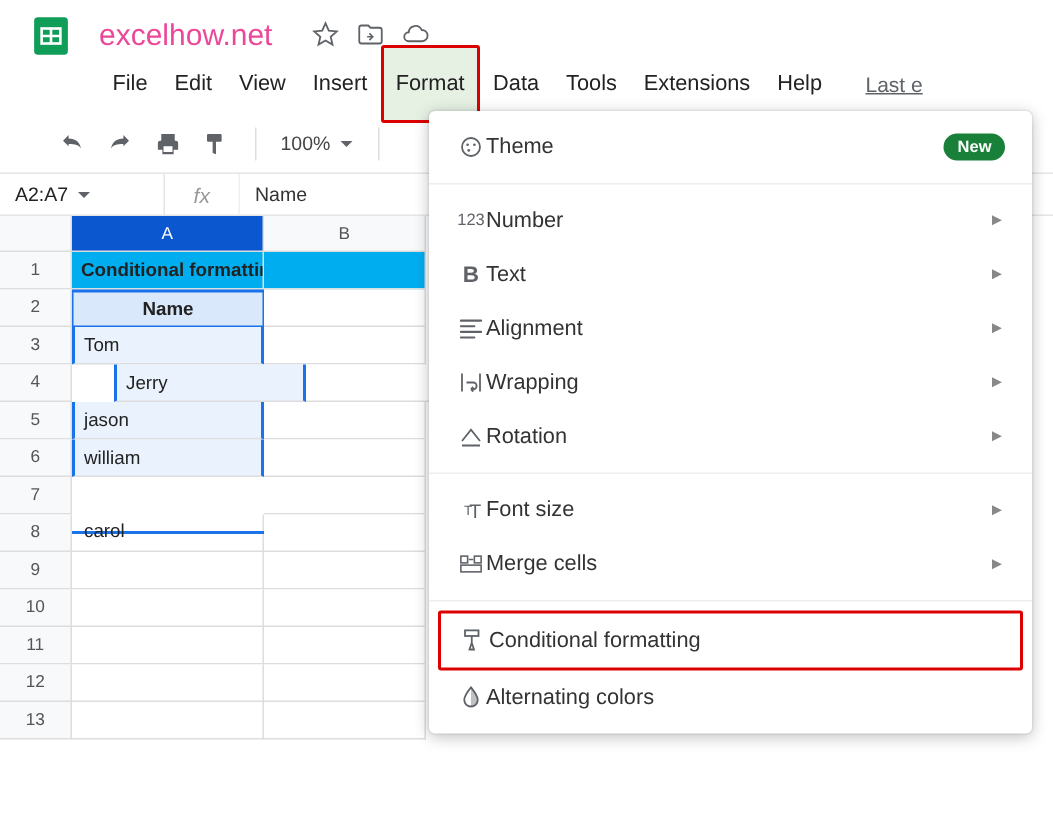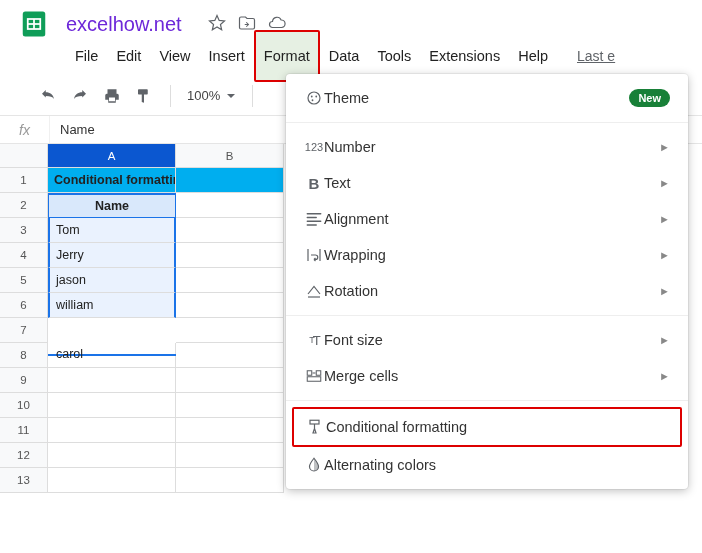--- a/index.html
+++ b/index.html
@@ -1,21 +1,21 @@
 <!DOCTYPE html>
 <html><head>
 <meta charset="utf-8">
 <style>
   * { box-sizing: border-box; margin: 0; padding: 0; }
   body { font-family: Arial, "Helvetica Neue", sans-serif; font-size: 13px; color: #222; background: #fff; width: 702px; height: 553px; overflow: hidden; position: relative; }
 
   
   .titlebar { display: flex; align-items: center; padding: 8px 10px 0 18px; height: 40px; }
   .logo { width: 32px; height: 40px; margin-right: 16px; display:flex; align-items:center; justify-content:center;}
-  .doc-title { font-size: 20px; color: #6d28d9; margin-right: 26px; }
+  .doc-title { font-size: 20px; color: #ec4899; margin-right: 26px; }
   .title-icons { display: flex; gap: 12px; color:#5f6368; }
   .title-icons svg { width:18px; height:18px; fill:#5f6368; }
 
   
   .menubar { display: flex; align-items: center; padding-left: 66px; height: 32px; font-size: 14.5px; color:#222; }
   .menuitem { padding: 4px 9px; border-radius: 2px; cursor: pointer; }
   .menuitem.active { background: #e6f0e3; border: 2px solid #d00; padding: 16px 8px; }
   .lastedit { margin-left: 20px; color:#5f6368; text-decoration: underline; font-size:14px; }
 
   
@@ -129,20 +129,26 @@
   <div class="zoom">
       <span>100%</span>
       <svg viewBox="0 0 10 10">
         <path d="M1 3l4 4 4-4z"></path>
       </svg>
     </div>
   <div class="tb-divider"></div>
 </div>
 
 <div class="fxbar">
+  <div class="namebox">
+      <span>A2:A7</span>
+      <svg viewBox="0 0 10 10">
+        <path d="M1 3l4 4 4-4z"></path>
+      </svg>
+    </div>
   <div class="fx">fx</div>
   <div class="fxval">Name</div>
 </div>
 
 <div class="sheet">
   <div class="rowhdrs">
     <div class="corner"></div>
     <div class="rowhdr">1</div>
     <div class="rowhdr">2</div>
     <div class="rowhdr">3</div>
@@ -169,21 +175,21 @@
         </div>
       <div class="row row2">
           <div class="cell colA">Name</div>
           <div class="cell colB"></div>
         </div>
       <div class="row">
           <div class="cell colA selcell" style="border-left:2px solid #1a73e8;border-right:2px solid #1a73e8;">Tom</div>
           <div class="cell colB"></div>
         </div>
       <div class="row">
-          <div class="cell colA selcell" style="border-left:2px solid #1a73e8;border-right:2px solid #1a73e8;">Jerry</div>
+          <div class="cell colA selcell" style="border-left:2px solid #1a73e8;border-right:2px solid #1a73e8;margin-left:28px;">Jerry</div>
           <div class="cell colB"></div>
         </div>
       <div class="row">
           <div class="cell colA selcell" style="border-left:2px solid #1a73e8;border-right:2px solid #1a73e8;">jason</div>
           <div class="cell colB"></div>
         </div>
       <div class="row">
           <div class="cell colA selcell" style="border-left:2px solid #1a73e8;border-right:2px solid #1a73e8;">william</div>
           <div class="cell colB"></div>
         </div>

